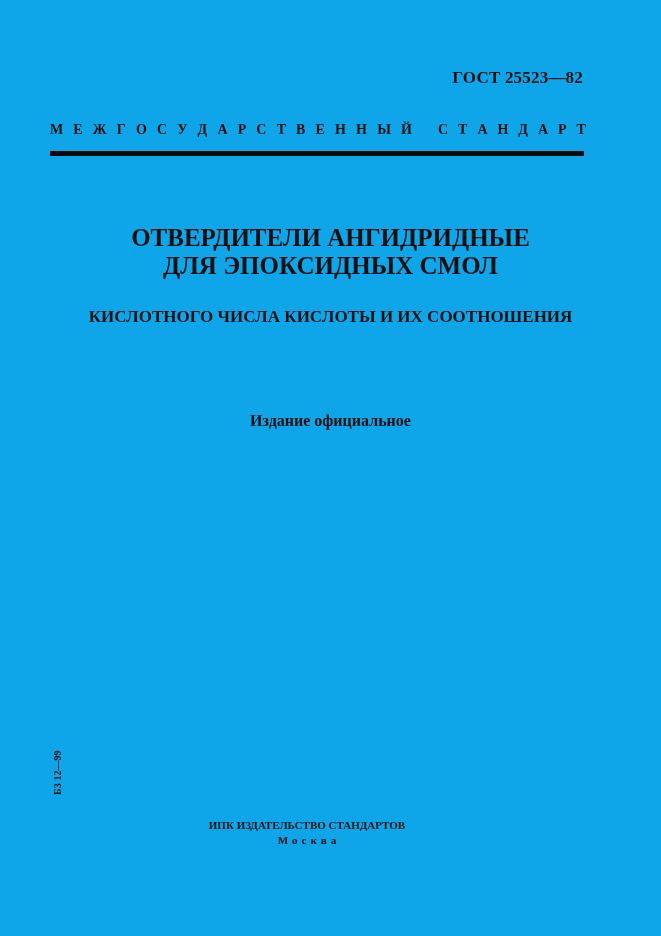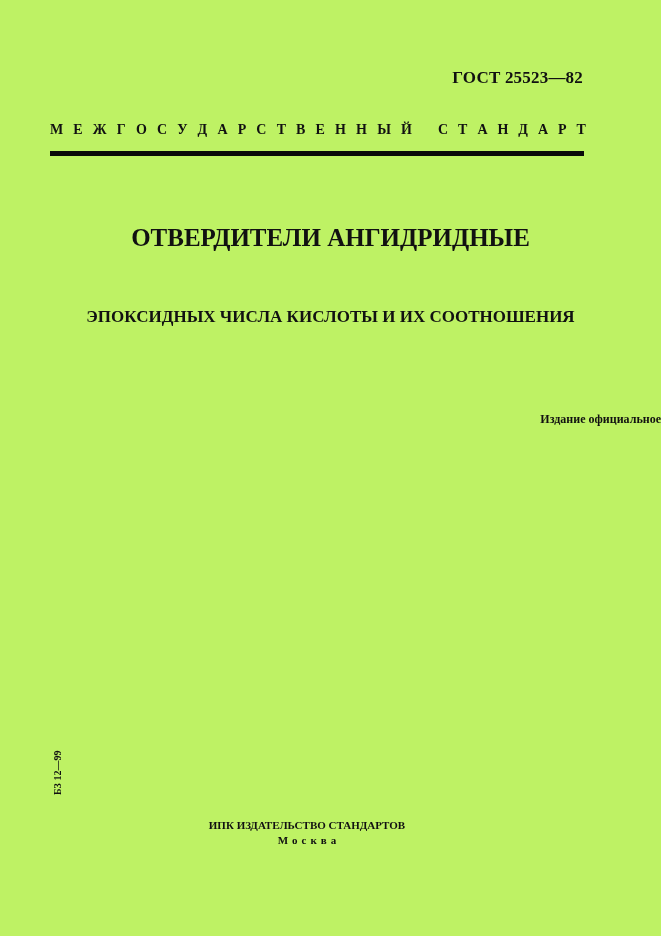--- a/index.html
+++ b/index.html
@@ -12,21 +12,21 @@
       height: 936px;
       position: relative;
       overflow: hidden;
       font-family: "Liberation Serif", "DejaVu Serif", serif;
       color: #111111;
     }
     .page {
       position: absolute;
       left: 0; top: 0;
       width: 661px; height: 936px;
-      background: #bef264;
+      background: #0ea5e9;
     }
     .doc-number {
       position: absolute;
       top: 68px;
       right: 78px;
       font-size: 17px;
       font-weight: bold;
       letter-spacing: 0.2px;
       white-space: nowrap;
     }
@@ -68,22 +68,22 @@
       text-align: center;
       font-size: 17px;
       font-weight: bold;
       line-height: 20px;
     }
     .edition {
       position: absolute;
       top: 412px;
       left: 0;
       width: 661px;
-      text-align: right;
-      font-size: 12px;
+      text-align: center;
+      font-size: 16px;
       font-weight: bold;
     }
     .side-code {
       position: absolute;
       left: 52px;
       top: 795px;
       font-size: 10px;
       font-weight: bold;
       transform: rotate(-90deg);
       transform-origin: left top;
@@ -141,24 +141,25 @@
         <span>А</span>
         <span>Р</span>
         <span>Т</span>
       </div>
   </div>
 
   <div class="rule"></div>
 
   <div class="title">
     <div>ОТВЕРДИТЕЛИ АНГИДРИДНЫЕ</div>
+    <div>ДЛЯ ЭПОКСИДНЫХ СМОЛ</div>
   </div>
 
   <div class="subtitle">
-    <div>ЭПОКСИДНЫХ ЧИСЛА КИСЛОТЫ И ИХ СООТНОШЕНИЯ</div>
+    <div>КИСЛОТНОГО ЧИСЛА КИСЛОТЫ И ИХ СООТНОШЕНИЯ</div>
   </div>
 
   <div class="edition">Издание официальное</div>
 
   <div class="side-code">БЗ 12—99</div>
 
   <div class="publisher">
     <div>ИПК ИЗДАТЕЛЬСТВО СТАНДАРТОВ</div>
     <div class="city">Москва</div>
   </div>

